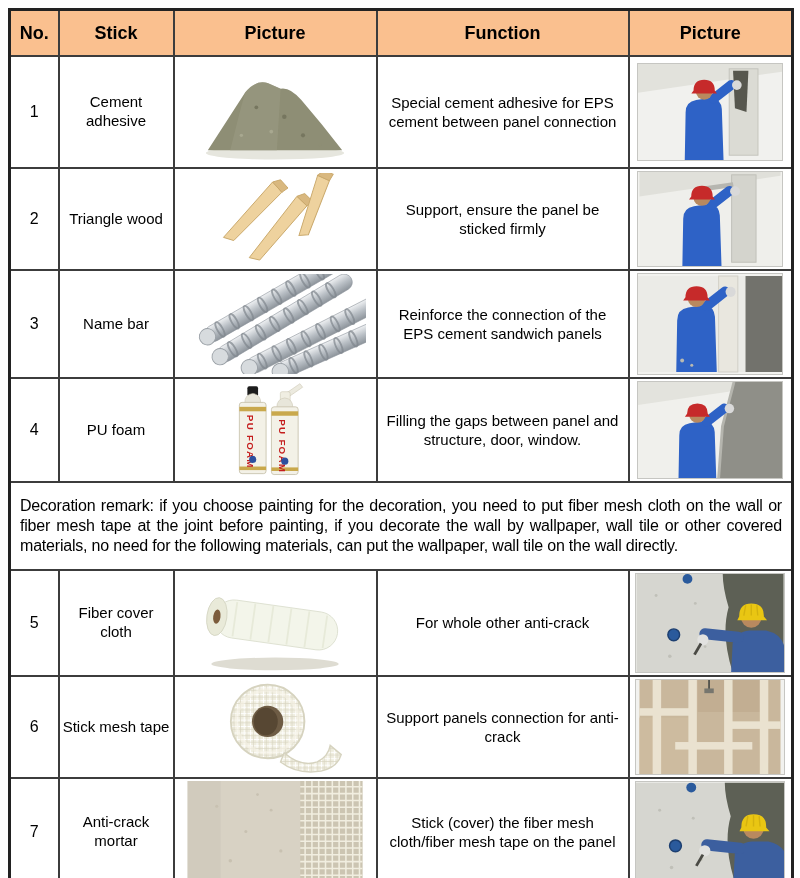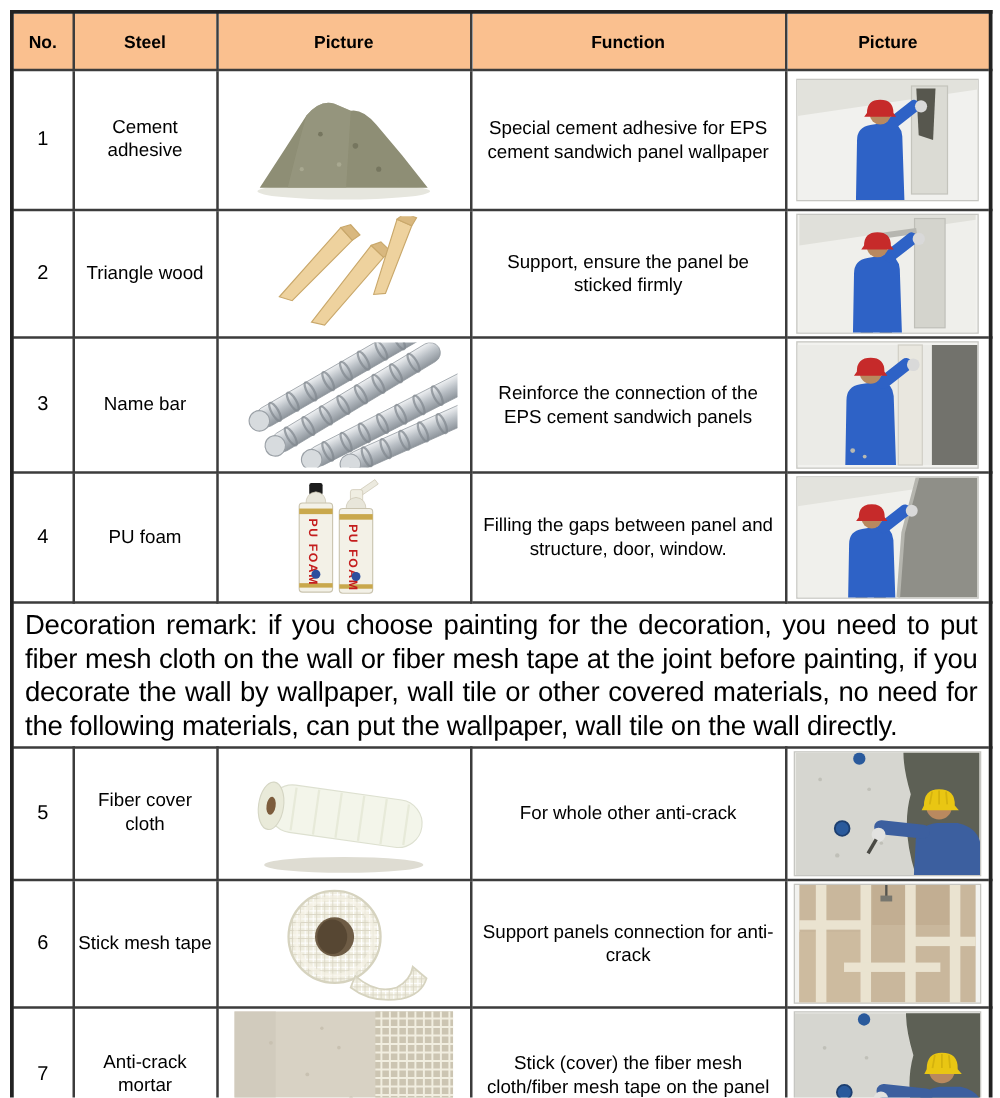--- a/index.html
+++ b/index.html
@@ -5,28 +5,28 @@
   html,body{margin:0;padding:0;background:#ffffff;}
   body{width:800px;height:878px;overflow:hidden;font-family:"Liberation Sans","DejaVu Sans",sans-serif;color:#000;}
   .wrap{padding:8px 8px 0 8px;}
   table{border-collapse:collapse;table-layout:fixed;width:784px;border:3px solid #222222;}
   col.c-no{width:49px;}
   col.c-name{width:115px;}
   col.c-pic{width:203px;}
   col.c-func{width:252px;}
   col.c-pic2{width:164px;}
   th,td{border:2px solid #3c3c3c;text-align:center;vertical-align:middle;padding:2px;overflow:hidden;}
-  th{background:#FAC08F;font-size:14px;font-weight:bold;height:40px;}
+  th{background:#FAC08F;font-size:18px;font-weight:bold;height:40px;}
   td.no{font-size:16px;}
   td.name{font-size:15px;line-height:1.25;text-align:center;}
   td.func{font-size:15px;line-height:1.3;padding:2px 8px;}
   tr.r1{height:112px;} tr.r2{height:98px;} tr.r3{height:107px;} tr.r4{height:102px;}
   tr.remark-row{height:88px;}
   tr.r5{height:105px;} tr.r6{height:98px;} tr.r7{height:108px;}
-  td.remark{font-size:22px;text-align:justify;line-height:1.23;padding:3px 9px;letter-spacing:-0.2px;}
+  td.remark{font-size:16px;text-align:justify;line-height:1.23;padding:3px 9px;letter-spacing:-0.2px;}
   svg.photo{display:block;margin:0 auto;}
   svg.framed{border:1px solid #c6c6c2;background:#f2f2ef;}
 </style>
 </head>
 <body>
 
 <svg width="0" height="0" style="position:absolute" aria-hidden="true">
   <defs>
     <linearGradient id="silver" x1="0" y1="0" x2="0" y2="1">
       <stop offset="0" stop-color="#eef0f2"></stop>
@@ -65,21 +65,21 @@
         <col class="c-no">
         <col class="c-name">
         <col class="c-pic">
         <col class="c-func">
         <col class="c-pic2">
       </colgroup>
 
   <tbody>
         <tr>
     <th>No.</th>
-    <th>Steel</th>
+    <th>Stick</th>
     <th>Picture</th>
     <th>Function</th>
     <th>Picture</th>
   </tr>
 
   <tr class="r1">
     <td class="no">1</td>
     <td class="name">Cement adhesive</td>
     <td>
       <svg class="photo" width="168" height="106" viewBox="0 0 180 110">
@@ -87,21 +87,21 @@
         <path d="M18 96 L40 62 L58 34 Q70 20 82 24 L96 30 Q106 28 118 42 L140 68 L162 96 Z" fill="#8e8e75"></path>
         <path d="M58 34 Q70 20 82 24 L96 30 L92 96 L42 96 L52 56 Z" fill="#9a9a81" opacity="0.65"></path>
         <circle cx="70" cy="50" r="2" fill="#76765f"></circle>
               <circle cx="100" cy="60" r="2.4" fill="#76765f"></circle>
         <circle cx="86" cy="76" r="2" fill="#a8a890"></circle>
               <circle cx="120" cy="80" r="2.2" fill="#76765f"></circle>
         <circle cx="54" cy="80" r="1.8" fill="#a8a890"></circle>
               <circle cx="138" cy="90" r="1.6" fill="#8e8e75"></circle>
       </svg>
     </td>
-    <td class="func">Special cement adhesive for EPS cement sandwich panel wallpaper</td>
+    <td class="func">Special cement adhesive for EPS cement between panel connection</td>
     <td>
       <svg class="photo framed" width="144" height="96" viewBox="0 0 150 100">
         <rect width="150" height="100" fill="#f1f1ee"></rect>
         <path d="M0 0 L150 0 L150 8 L0 30 Z" fill="#e2e2dc"></path>
         <rect x="95" y="5" width="30" height="90" fill="#dbdbd4" stroke="#c4c4bc"></rect>
         <path d="M99 7 L115 7 L113 50 L101 46 Z" fill="#57574e"></path>
         <use href="#worker-red" transform="translate(22,10) scale(0.92)"></use>
       </svg>
     </td>
   </tr>

